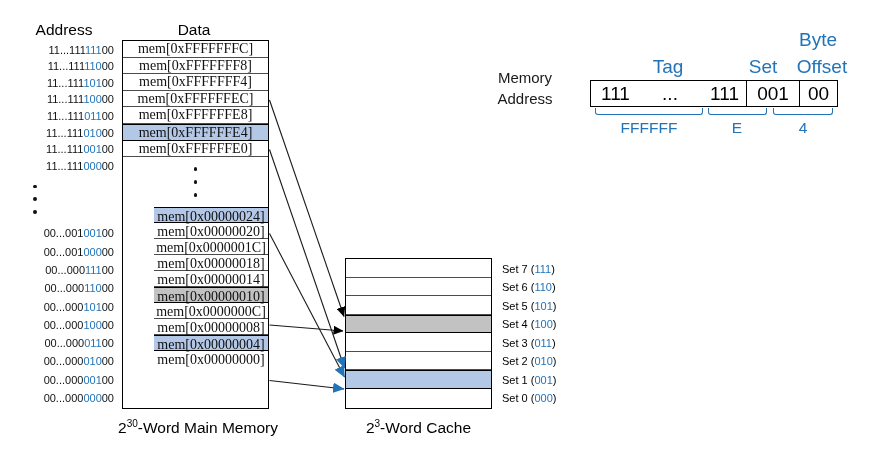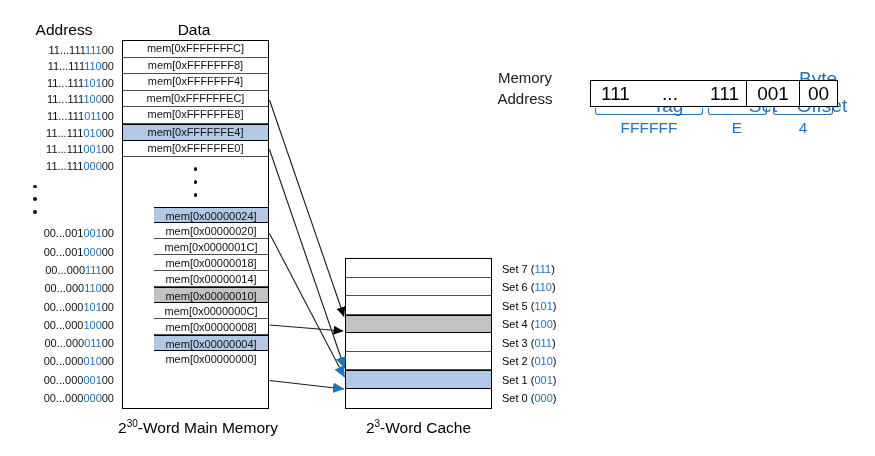--- a/index.html
+++ b/index.html
@@ -19,22 +19,22 @@
   .addr-col { position:absolute; left:0; top:41.6px; width:114px; font-size:11px; text-align:right; }
   .addr-top  .addr-row { height:16.6px; line-height:16.6px; }
   .addr-bot  .addr-row { height:18.3px; line-height:18.3px; }
   .addr-dots { height:50px; }
 
   
   .mem-table {
     position:absolute; left:122px; top:40px; width:147px; height:369px;
     border:1.7px solid #000; box-sizing:border-box; background:#fff;
   }
-  .mem-row { box-sizing:border-box; text-align:center; font-size:11px;
-             border-bottom:1px solid #4d4d4d; background:#fff; }
+  .mem-row { box-sizing:border-box; text-align:center; font-size:14px;
+             border-bottom:1px solid #4d4d4d; background:#fff;font-family:Liberation Serif, serif; }
   .sec-top .mem-row { height:16.6px; line-height:15.6px; }
   .sec-bot .mem-row { height:16px; line-height:17.3px;margin-left:31px; }
   .sec-bot .mem-row:last-child { border-bottom:none; }
   .hl-gray { background:var(--gray) !important; border-top:1.7px solid #000 !important; border-bottom:1.7px solid #000 !important; }
   .hl-blue { background:var(--light_blue) !important; border-top:1.7px solid #000 !important; border-bottom:1.7px solid #000 !important; }
   .table-dots { height:50px; border-bottom:none; }
 
   
   .dots { display:flex; flex-direction:column; align-items:center; justify-content:center; gap:9px; height:50px; }
   .dots i { width:3.8px; height:3.8px; border-radius:50%; background:#111; }
@@ -54,21 +54,21 @@
   .cache-row { box-sizing:border-box; height:18.5px; border-bottom:1px solid #4d4d4d; background:#fff; }
   .cache-row:last-child { border-bottom:none; }
 
   
   .set-labels { position:absolute; left:502px; top:259.6px; font-size:11px; }
   .set-label  { height:18.5px; line-height:18.5px; white-space:pre; color:#000; }
 
   
   .mem-addr-label { position:absolute; left:465px; top:68px; width:120px;
                     font-size:15px; line-height:20.5px; text-align:center; color:#1a1a1a; }
-  .field-label { position:absolute; transform:translateX(-50%); font-size:19px; color:var(--blue); white-space:nowrap;margin-top:39px; }
+  .field-label { position:absolute; transform:translateX(-50%); font-size:19px; color:var(--blue); white-space:nowrap; }
   .lbl-tag    { left:668px; top:56px; }
   .lbl-set    { left:763px; top:56px; }
   .lbl-byte   { left:818px; top:29px; }
   .lbl-offset { left:822px; top:56px; }
 
   .addr-box { position:absolute; left:590px; top:80px; width:248px; height:27px;
               border:1.8px solid #000; box-sizing:border-box; display:flex; background:#fff; }
   .addr-box .cell { box-sizing:border-box; font-size:19px; color:#000;
                     display:flex; align-items:center; justify-content:center; }
   .cell-tag    { width:156px; justify-content:space-between !important; padding:0 7px 0 10px; border-right:1.8px solid #000; }

